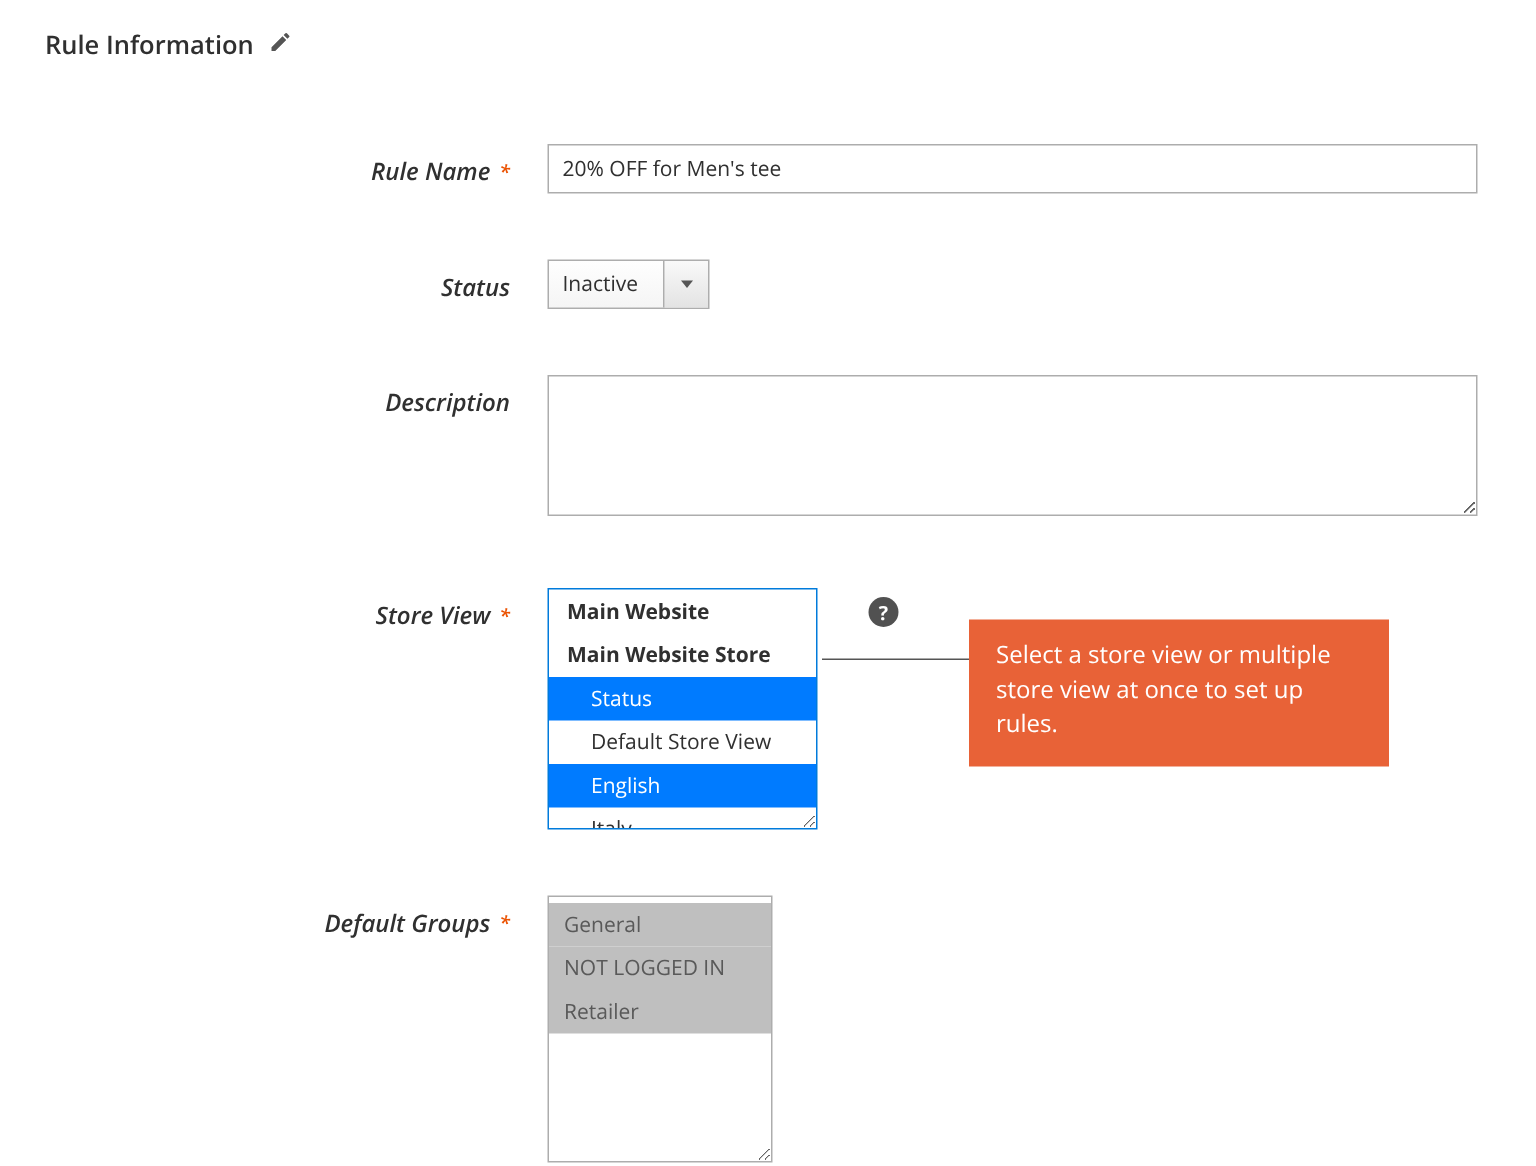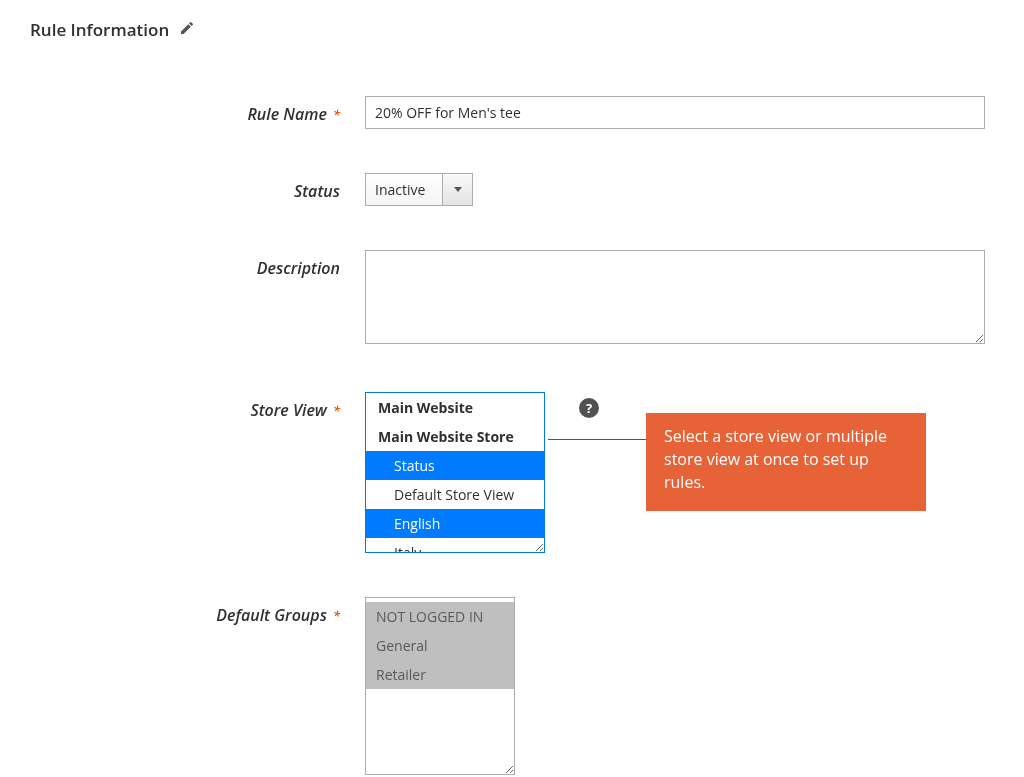--- a/index.html
+++ b/index.html
@@ -254,22 +254,22 @@
         </div>
         <div class="help-icon">?</div>
       </div>
     </div>
 
     <div class="row" style="margin-bottom:0">
       <div class="label required">Default Groups</div>
       <div class="control">
         <div class="cg-box">
           <div class="cg-inner" id="cg-inner">
+              <div class="opt sel">General</div>
               <div class="opt sel">NOT LOGGED IN</div>
-              <div class="opt sel">General</div>
               <div class="opt sel">Retailer</div>
             </div>
         </div>
       </div>
     </div>
 
   </div>
 </div>
 
 <div class="callout-line"></div>

